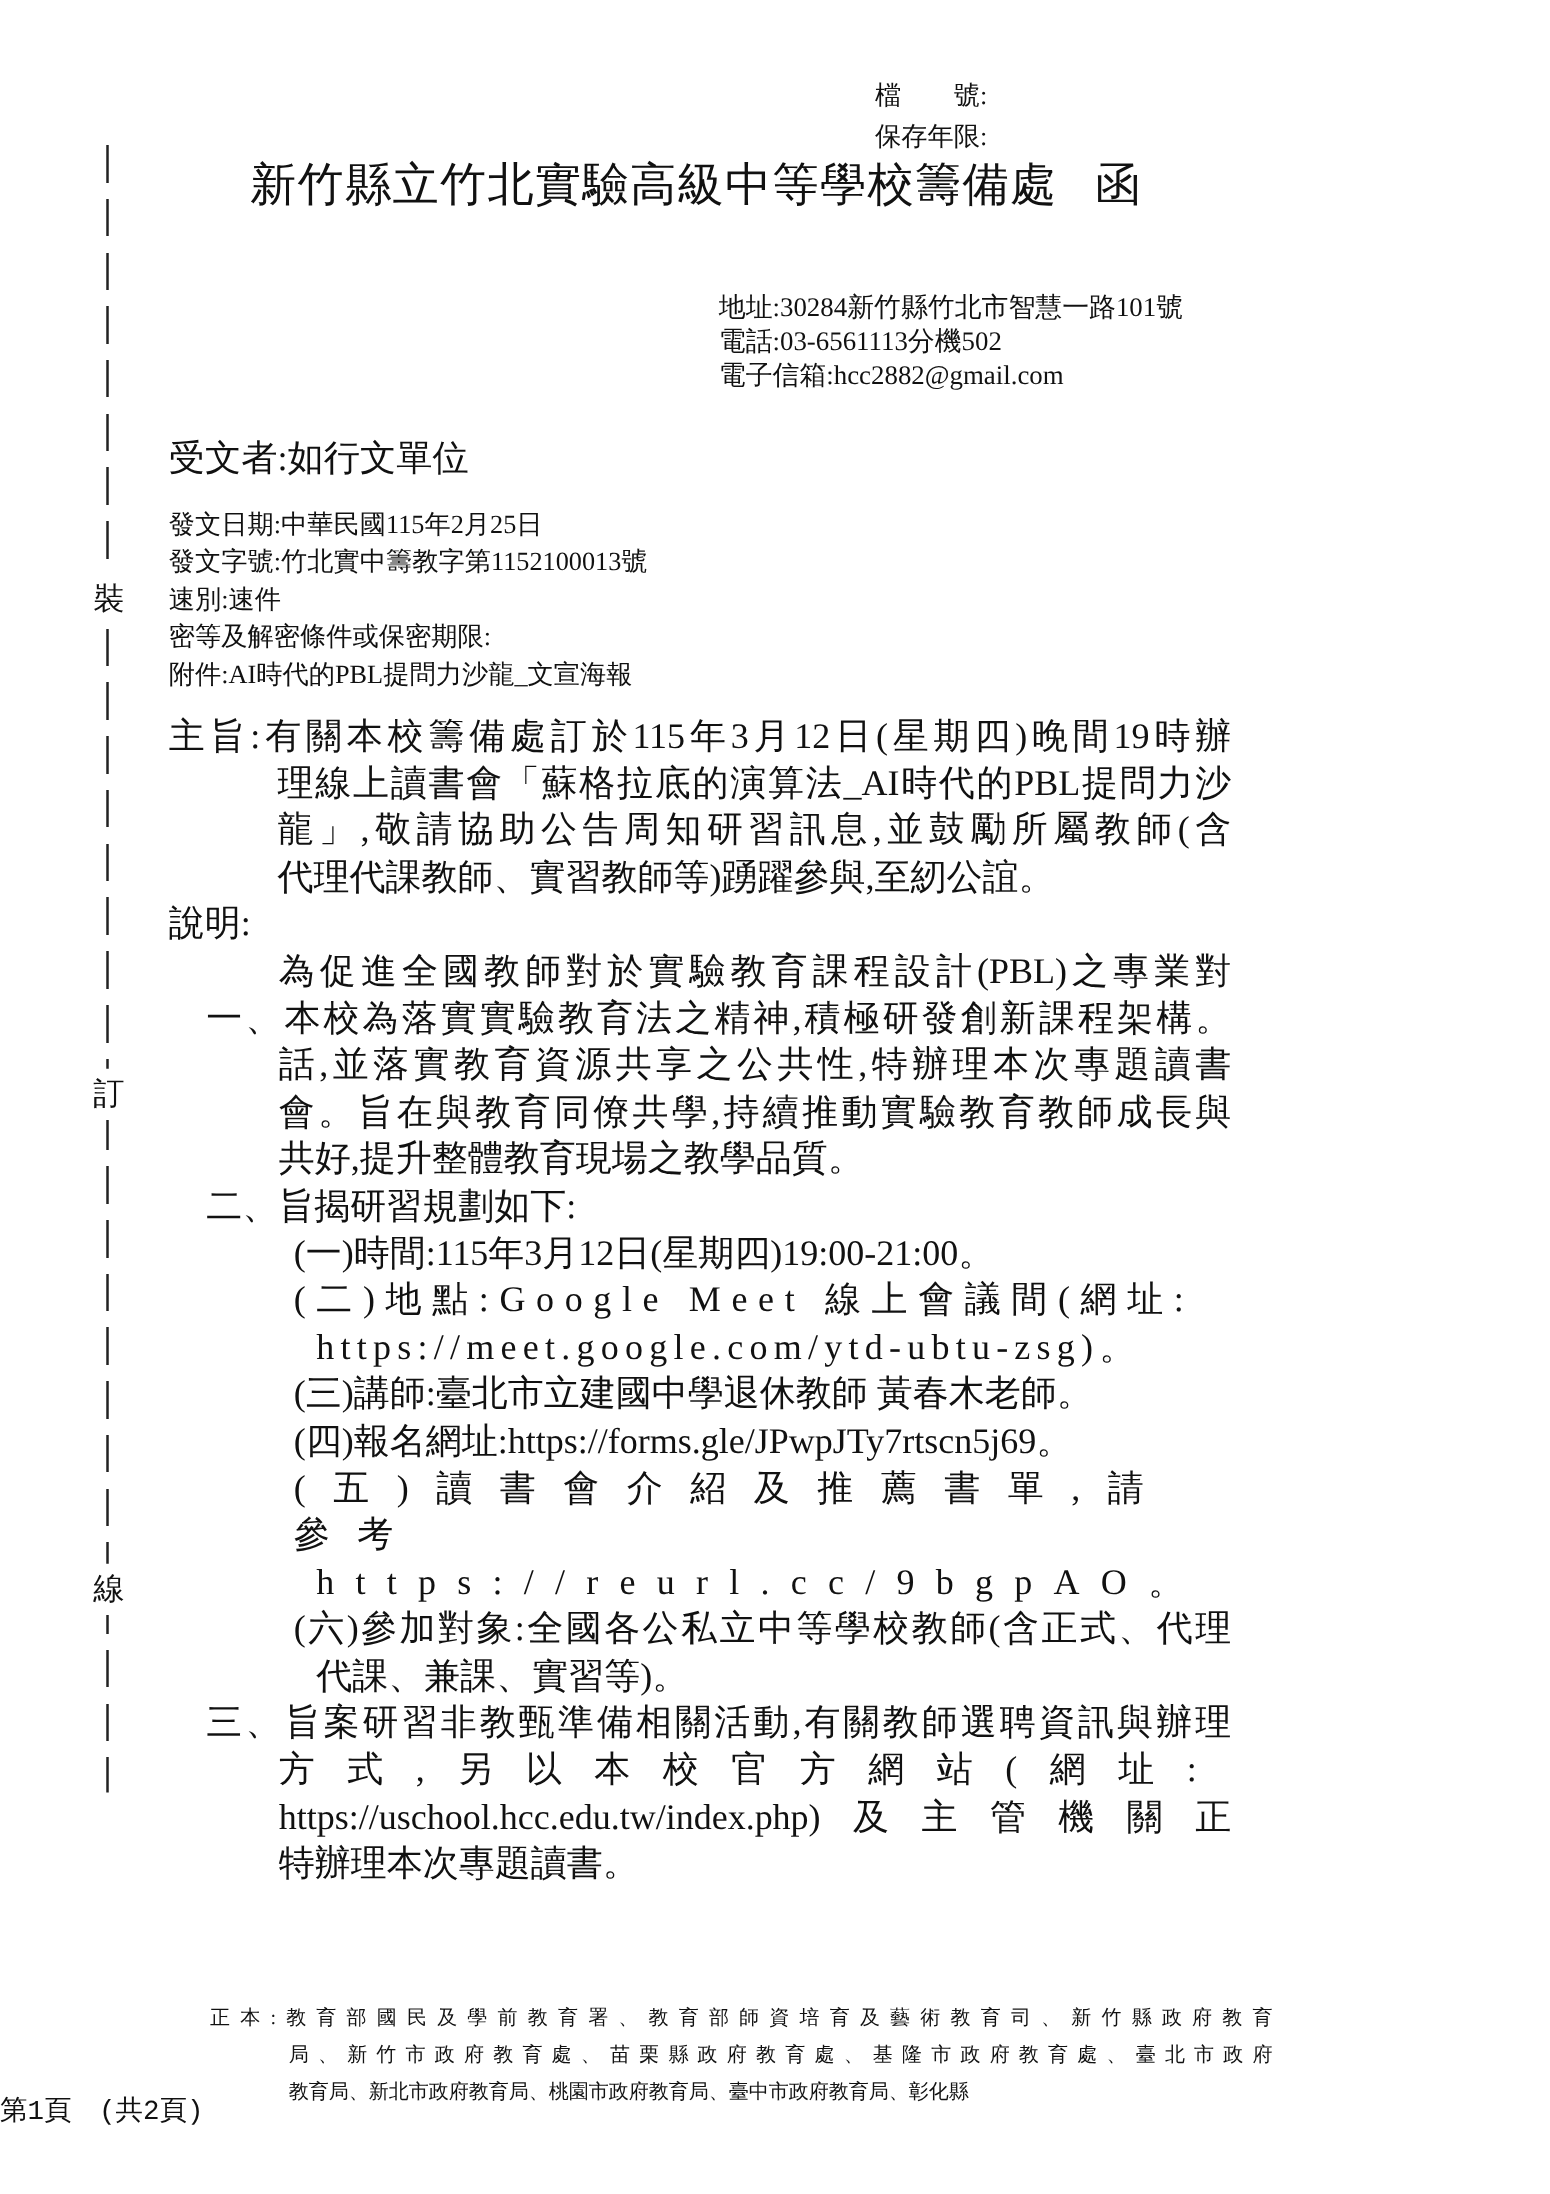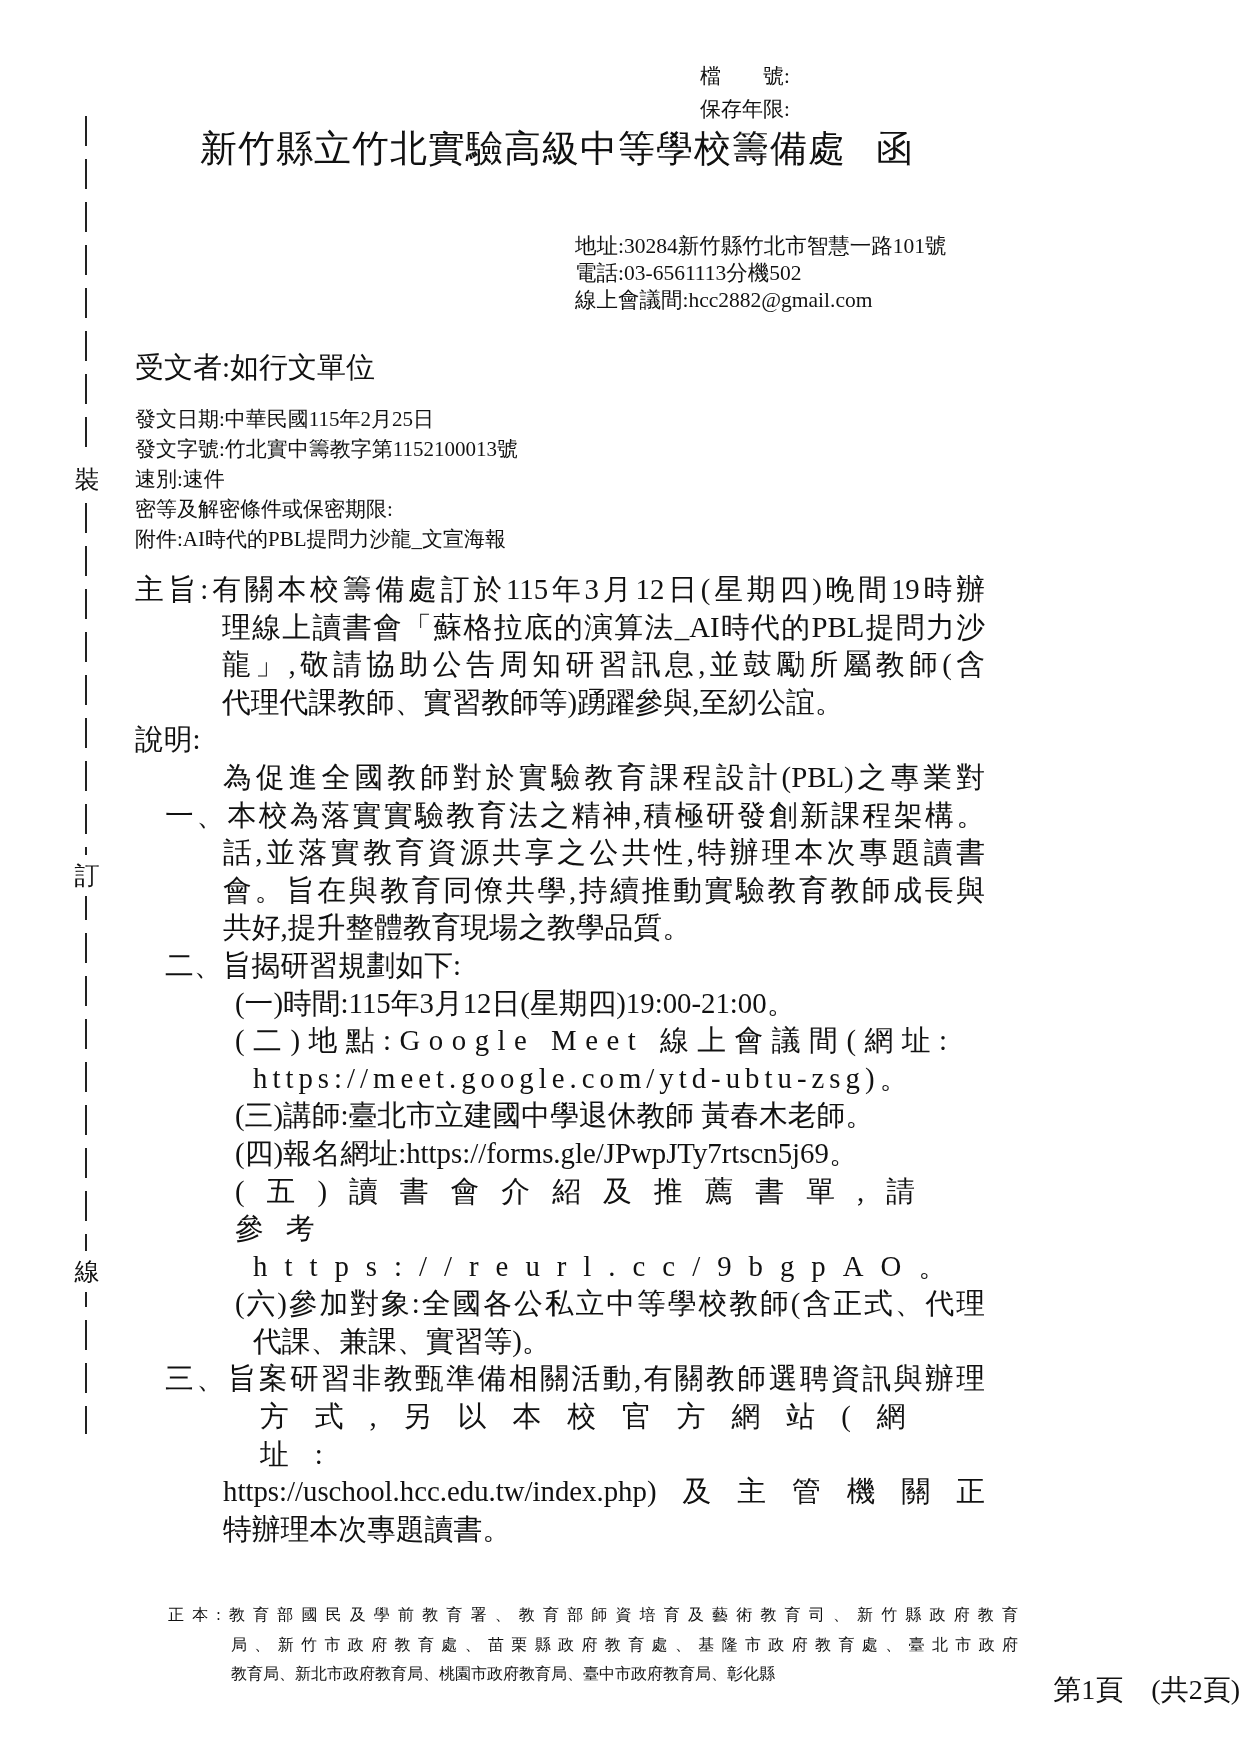--- a/index.html
+++ b/index.html
@@ -38,28 +38,28 @@
   .p165{padding-left:165px;}
   .p195{padding-left:195px;margin-left:40px;}
   .p222{padding-left:222px;}
   .p223{padding-left:223px;}
   .p253{padding-left:253px;}
   .fill{text-align:justify;text-align-last:justify;text-justify:inter-character;}
   .s5{letter-spacing:5px;}
   .s8{letter-spacing:8.5px;}
   .s17{letter-spacing:17px;}
   .s22{letter-spacing:22px;}
-  .s26{letter-spacing:26px;margin-left:37px;}
+  .s26{letter-spacing:26px;}
   
   .copies{position:absolute;left:0;top:1600px;width:985px;font-size:16px;padding-left:33px;}
   .cl{line-height:29.5px;}
   .c135{padding-left:135px;}
   .c198{padding-left:198px;}
   
-  .footer{position:absolute;left:0;top:1677px;width:1240px;text-align:right;font-size:28px;line-height:26px;}
+  .footer{position:absolute;left:0;top:1677px;width:1240px;text-align:left;font-size:22px;line-height:26px;font-family:Liberation Mono, monospace;}
 </style>
 </head>
 <body>
 
 <div class="page">
 
   <div class="bind-line"></div>
   <div class="bind-char bc-zhuang">裝</div>
   <div class="bind-char bc-ding">訂</div>
   <div class="bind-char bc-xian">線</div>
@@ -69,21 +69,21 @@
     <div>保存年限:</div>
   </div>
 
   <div class="title-row">
     <span>新竹縣立竹北實驗高級中等學校籌備處</span><span class="title-type">函</span>
   </div>
 
   <div class="sender">
     <div>地址:30284新竹縣竹北市智慧一路101號</div>
     <div>電話:03-6561113分機502</div>
-    <div>線上會議間:hcc2882@gmail.com</div>
+    <div>電子信箱:hcc2882@gmail.com</div>
   </div>
 
   <div class="recipient">受文者:如行文單位</div>
 
   <div class="meta">
     <div>發文日期:中華民國115年2月25日</div>
     <div>發文字號:竹北實中籌教字第1152100013號</div>
     <div>速別:速件</div>
     <div>密等及解密條件或保密期限:</div>
     <div>附件:AI時代的PBL提問力沙龍_文宣海報</div>

